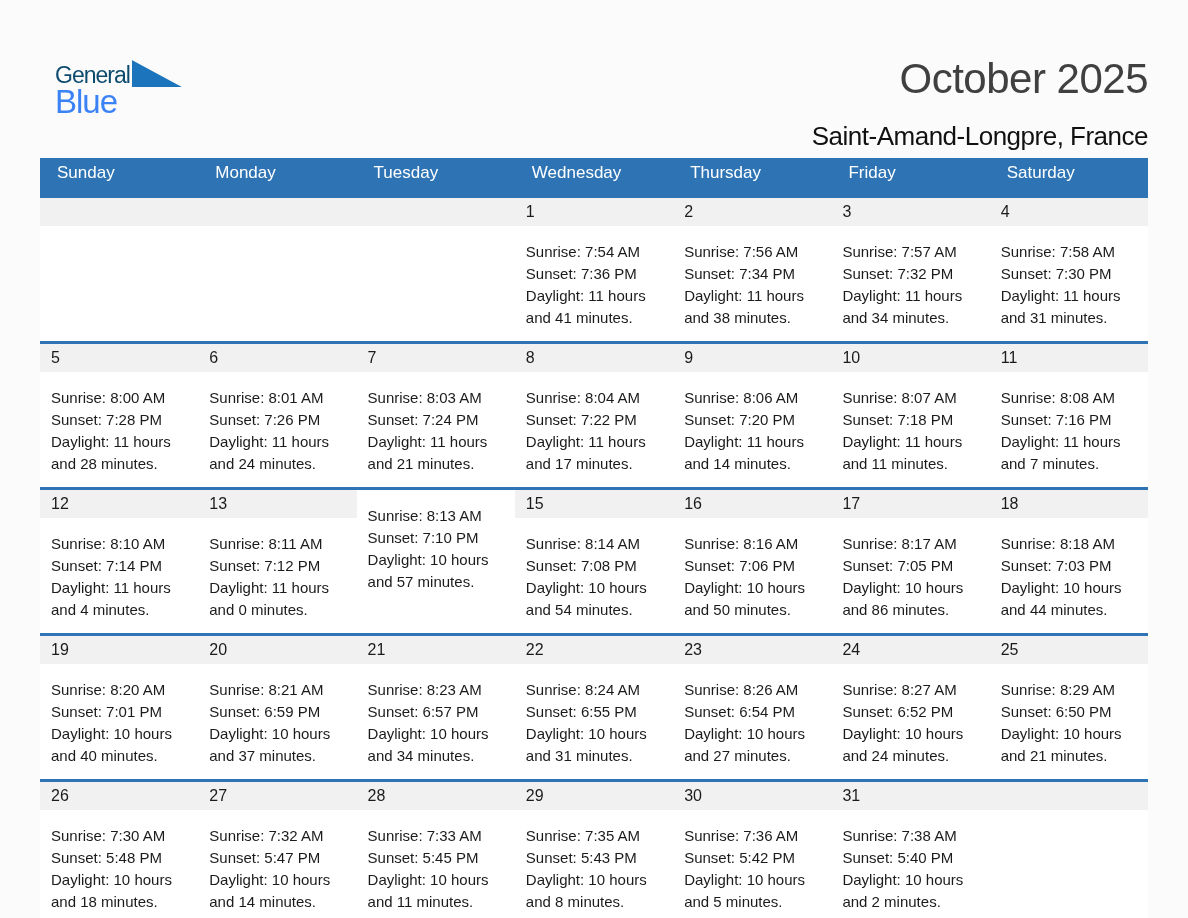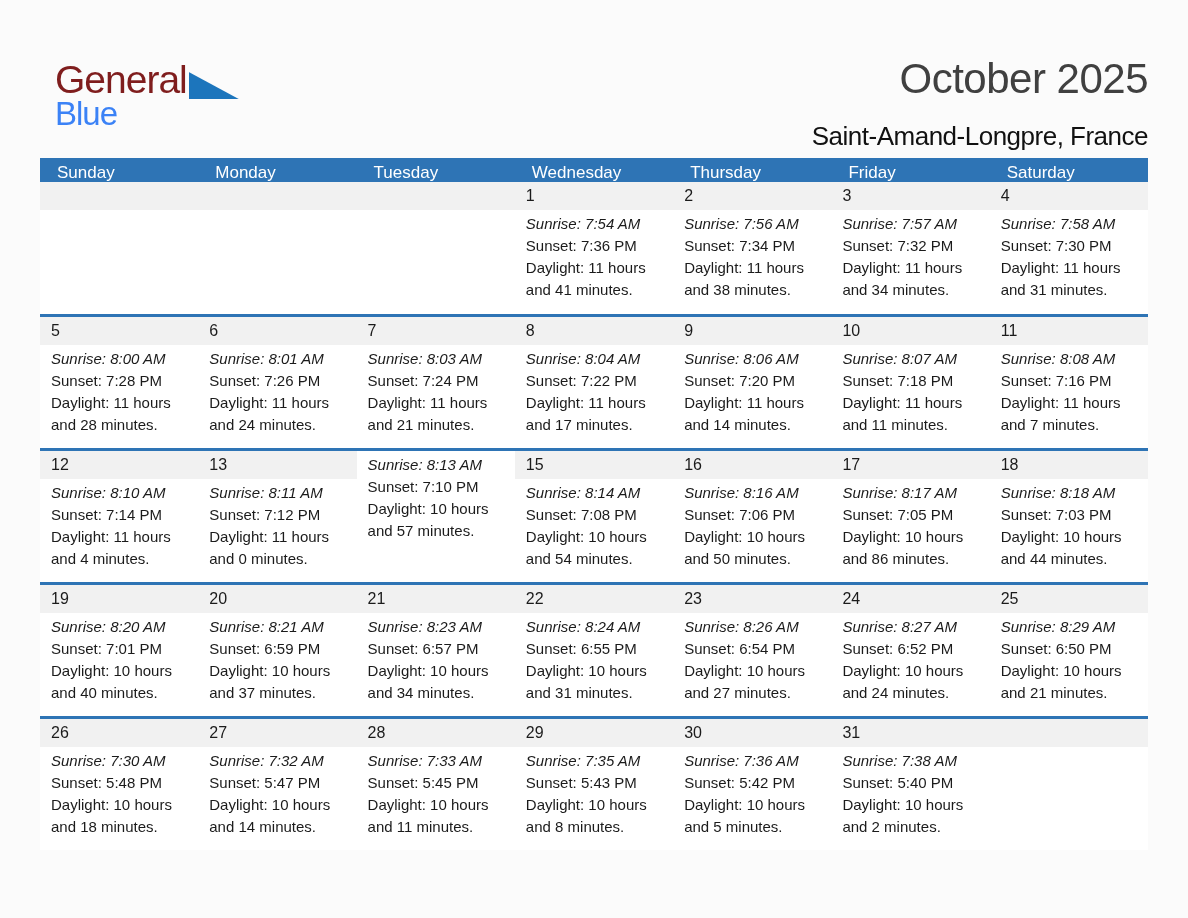--- a/index.html
+++ b/index.html
@@ -17,23 +17,23 @@
     position: absolute;
     left: 55px;
     top: 60px;
     line-height: 1;
   }
   .logo-row1 {
     display: flex;
     align-items: flex-end;
   }
   .logo-general {
-    font-size: 39px;
+    font-size: 23px;
     letter-spacing: -1px;
-    color: #7f1d1d;
+    color: #0c4a6e;
   }
   .logo-triangle {
     display: inline-block;
     width: 50px;
     height: 27px;
     margin-left: 2px;
     background: #1c75bc;
     clip-path: polygon(0 0, 100% 100%, 0 100%);
   }
   .logo-blue {
@@ -66,21 +66,21 @@
 
   
   .calendar {
     position: absolute;
     left: 40px;
     top: 158px;
     width: 1108px;
   }
   .cal-header {
     display: flex;
-    height: 24px;
+    height: 40px;
     background: #2e74b5;
   }
   .cal-header-cell {
     flex: 1;
     color: #ffffff;
     font-size: 17px;
     line-height: 30px;
     padding-left: 17px;
     white-space: nowrap;
     overflow: hidden;
@@ -108,21 +108,21 @@
   }
   .day-line {
     padding-left: 11px;
     padding-right: 4px;
     font-size: 15px;
     line-height: 22px;
     color: #1b1b1b;
     white-space: nowrap;
     overflow: hidden;
   }
-  .day-line:first-of-type { margin-top: 3px; font-style: italic; }
+  .day-line:first-of-type { margin-top: 15px; }
 </style>
 </head>
 <body>
 
 <div class="logo">
   <div class="logo-row1">
     <span class="logo-general">General</span>
     <span class="logo-triangle"></span>
   </div>
   <div class="logo-blue">Blue</div>

